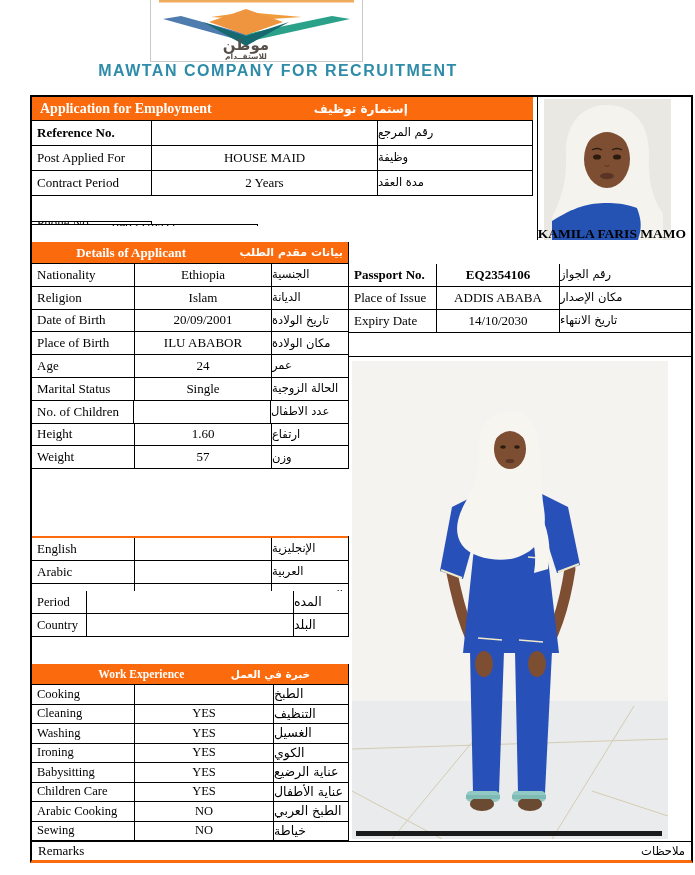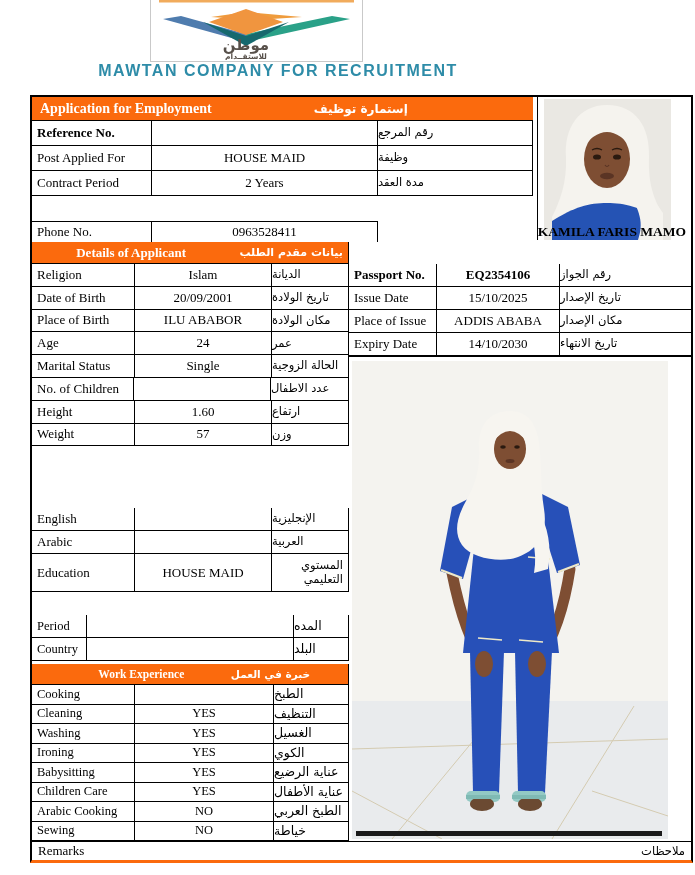--- a/index.html
+++ b/index.html
@@ -103,37 +103,42 @@
       <ellipse cx="73" cy="58" rx="4" ry="2.6" fill="#2a1a10"></ellipse>
       <path d="M48,51 Q53,48 58,51" stroke="#2a1a10" stroke-width="1.4" fill="none"></path>
       <path d="M68,51 Q73,48 78,51" stroke="#2a1a10" stroke-width="1.4" fill="none"></path>
       <path d="M61,66 Q63,69 65,66" stroke="#5a3424" stroke-width="1.2" fill="none"></path>
       <ellipse cx="63" cy="77" rx="7" ry="3.2" fill="#5a3424"></ellipse>
       <path d="M8,141 L8,122 C30,108 45,104 63,104 C81,104 96,108 119,122 L119,141 Z" fill="#2553b4"></path>
       <path d="M84,92 C96,112 100,124 94,141 L119,141 L119,114 C110,100 102,93 84,92 Z" fill="#f5f3ee"></path>
     </svg>
   </div>
 
-  <div class="sect" id="phone-row" style="left:0;top:124px;width:659px;height:21px;">
+  <div class="sect" id="phone-row" style="left:0;top:124px;width:659px;height:21px;flex-direction:column;">
     <div class="cell c-label" style="width:120px;border-top:1px solid #000;">Phone No.</div>
     <div class="cell c-value" style="width:226px;border-top:1px solid #000;">0963528411</div>
     <div class="name-cell">KAMILA FARIS MAMO</div>
   </div>
 
   <div class="sect hdr orange" style="left: 0px; top: 145px; width: 317px; height: 22px; border-right: 1px solid rgb(0, 0, 0); background-color: rgb(251, 106, 13);">
     <span class="en" style="margin-left:14%;">Details of Applicant</span>
     <span class="ar" style="right:5px;">بيانات مقدم الطلب</span>
   </div>
   <div class="sect hdr orange" style="left: 317px; top: 145px; width: 342px; height: 22px; background-color: rgb(251, 106, 13);">
     <span class="en" style="margin-left:14%;">Passport Detail</span>
     <span class="ar" style="right:6px;">تفاصيل جواز السفر</span>
   </div>
 
   <div class="sect" id="details-table" style="left:0;top:167px;width:317px;">
       <div class="trow">
+        <div class="cell c-label" style="width: 103px;">Nationality</div>
+        <div class="cell c-value" style="width: 137px;">Ethiopia</div>
+        <div class="cell c-ar" style="flex: 1 1 0%;">الجنسية</div>
+      </div>
+      <div class="trow">
         <div class="cell c-label" style="width: 103px;">Religion</div>
         <div class="cell c-value" style="width: 137px;">Islam</div>
         <div class="cell c-ar" style="flex: 1 1 0%;">الديانة</div>
       </div>
       <div class="trow">
         <div class="cell c-label" style="width: 103px;">Date of Birth</div>
         <div class="cell c-value" style="width: 137px;">20/09/2001</div>
         <div class="cell c-ar" style="flex: 1 1 0%;">تاريخ الولادة</div>
       </div>
       <div class="trow">
@@ -168,41 +173,36 @@
       </div>
     </div>
 
   <div class="sect" id="passport-table" style="left:317px;top:167px;width:342px;">
       <div class="trow">
         <div class="cell c-label" style="width: 88px; font-weight: bold;">Passport No.</div>
         <div class="cell c-value" style="width: 123px; font-weight: bold;">EQ2354106</div>
         <div class="cell c-ar" style="flex: 1 1 0%;">رقم الجواز</div>
       </div>
       <div class="trow">
-        <div class="cell c-label" style="width: 88px;">Issue Date</div>
-        <div class="cell c-value" style="width: 123px;">15/10/2025</div>
-        <div class="cell c-ar" style="flex: 1 1 0%;">تاريخ الإصدار</div>
-      </div>
-      <div class="trow">
         <div class="cell c-label" style="width: 88px;">Place of Issue</div>
         <div class="cell c-value" style="width: 123px;">ADDIS ABABA</div>
         <div class="cell c-ar" style="flex: 1 1 0%;">مكان الإصدار</div>
       </div>
       <div class="trow">
         <div class="cell c-label" style="width: 88px;">Expiry Date</div>
         <div class="cell c-value" style="width: 123px;">14/10/2030</div>
         <div class="cell c-ar" style="flex: 1 1 0%;">تاريخ الانتهاء</div>
       </div>
     </div>
 
   <div class="sect hdr orange" style="left: 0px; top: 395px; width: 317px; height: 22px; border-right: 1px solid rgb(0, 0, 0); background-color: rgb(251, 106, 13);">
     <span class="en" style="margin-left:18%;">Languages &amp; Education</span>
     <span class="ar" style="right:5px;">اللغة والتعليم</span>
   </div>
-  <div class="sect" id="lang-table" style="left:0;top:411px;width:317px;">
+  <div class="sect" id="lang-table" style="left:0;top:441px;width:317px;">
       <div class="trow" style="height: 23px;">
         <div class="cell c-label" style="width: 103px;">English</div>
         <div class="cell c-value" style="width: 137px;"></div>
         <div class="cell c-ar" style="flex: 1 1 0%;">الإنجليزية</div>
       </div>
       <div class="trow" style="height: 23px;">
         <div class="cell c-label" style="width: 103px;">Arabic</div>
         <div class="cell c-value" style="width: 137px;"></div>
         <div class="cell c-ar" style="flex: 1 1 0%;">العربية</div>
       </div>
@@ -210,21 +210,21 @@
         <div class="cell c-label" style="width: 103px;">Education</div>
         <div class="cell c-value" style="width: 137px;">HOUSE MAID</div>
         <div class="cell c-ar" style="flex: 1 1 0%;">المستوي التعليمي</div>
       </div>
     </div>
 
   <div class="sect hdr orange" style="left: 0px; top: 501px; width: 317px; height: 21px; border-right: 1px solid rgb(0, 0, 0); background-color: rgb(251, 106, 13);">
     <span class="en" style="margin-left:21%;font-size:11.5px;">Work Experience</span>
     <span class="ar" style="right:12%;font-size:10.5px;">خبرة في العمل</span>
   </div>
-  <div class="sect" id="work-table" style="left:0;top:518px;width:317px;">
+  <div class="sect" id="work-table" style="left:0;top:494px;width:317px;">
       <div class="trow">
         <div class="cell c-label" style="width: 55px;">Period</div>
         <div class="cell c-value" style="width: 207px;"></div>
         <div class="cell c-ar" style="flex: 1 1 0%;">المده</div>
       </div>
       <div class="trow">
         <div class="cell c-label" style="width: 55px;">Country</div>
         <div class="cell c-value" style="width: 207px;"></div>
         <div class="cell c-ar" style="flex: 1 1 0%;">البلد</div>
       </div>

